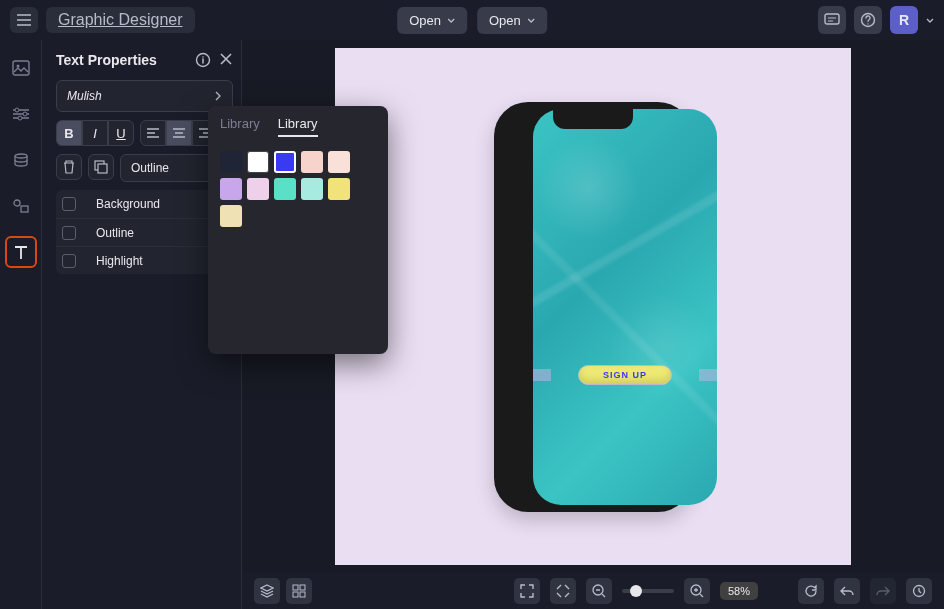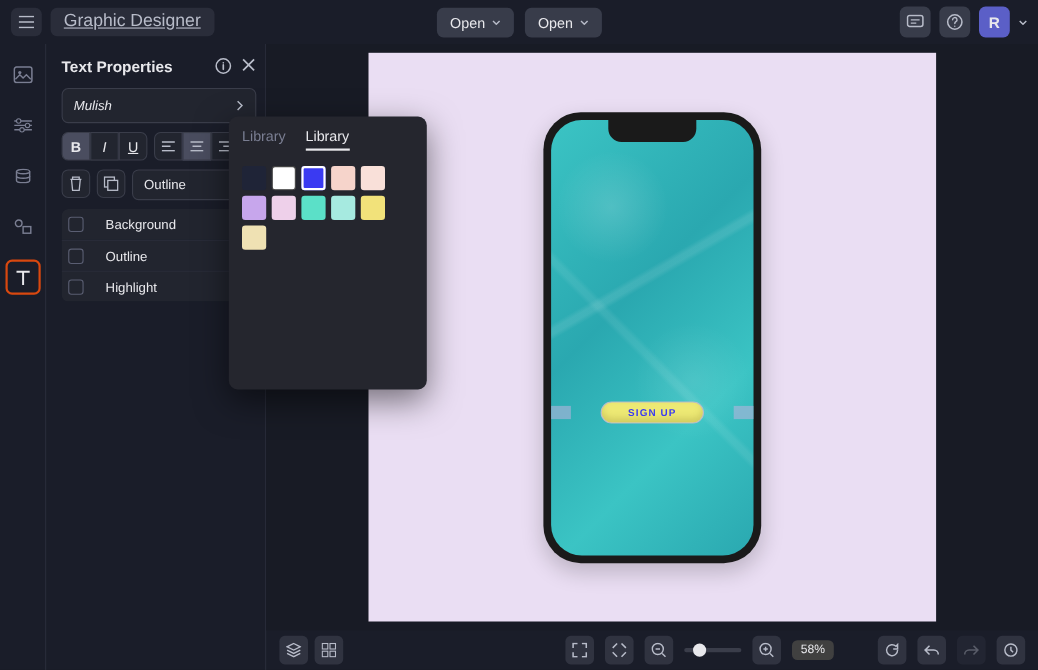--- a/index.html
+++ b/index.html
@@ -58,21 +58,21 @@
 .color-tab { color: #7a7e92; cursor: pointer; padding-bottom: 4px; }
 .color-tab.active { color: #e8e8ec; border-bottom: 2px solid #e8e8ec; }
 .swatch-grid { display: flex; flex-wrap: wrap; gap: 5px; }
 .swatch { width: 22px; height: 22px; border-radius: 3px; cursor: pointer; }
 .swatch.selected { outline: 2px solid #fff; outline-offset: -2px; }
 
 
 .canvas-area { position: absolute; left: 242px; right: 0; top: 40px; bottom: 36px; background: #181b25; display: flex; align-items: center; justify-content: center; padding: 8px 0; }
 .artboard { width: 516px; height: 100%; background: #eadef3; position: relative; }
 .phone { position: absolute; left: 50%; top: 54px; transform: translateX(-50%); width: 198px; height: 410px; background: #1a1a1a; border-radius: 34px; box-shadow: 0 8px 20px rgba(0,0,0,0.2); padding: 7px; }
-.screen { width: 100%; height: 100%; border-radius: 28px; background: linear-gradient(135deg, #3bc4c4 0%, #2aa8b0 40%, #3bc4c4 70%, #2aa8b0 100%); position: relative; overflow: hidden; }
+.screen { width: 100%; height: 100%; border-radius: 28px; background: linear-gradient(135deg, #3bc4c4 0%, #2aa8b0 40%, #3bc4c4 70%, #2aa8b0 100%); position: relative; overflow: hidden; margin-left: 32px; }
 .screen::before { content: ""; position: absolute; inset: 0; background-image: 
   radial-gradient(circle at 30% 20%, rgba(255,255,255,0.15) 0%, transparent 15%),
   radial-gradient(circle at 70% 60%, rgba(255,255,255,0.1) 0%, transparent 20%),
   linear-gradient(45deg, transparent 45%, rgba(255,255,255,0.08) 46%, rgba(255,255,255,0.08) 47%, transparent 48%),
   linear-gradient(-30deg, transparent 60%, rgba(255,255,255,0.1) 61%, rgba(255,255,255,0.1) 62%, transparent 63%);
 }
 .notch { position: absolute; top: 7px; left: 50%; transform: translateX(-50%); width: 80px; height: 20px; background: #1a1a1a; border-radius: 0 0 12px 12px; z-index: 2; }
 .signup-wrap { position: absolute; bottom: 118px; left: -18px; right: -18px; height: 24px; display: flex; align-items: center; justify-content: center; }
 .signup-handle { position: absolute; left: 0; width: 36px; height: 12px; background: rgba(180,180,220,0.6); }
 .signup-handle.r { left: auto; right: 0; }

